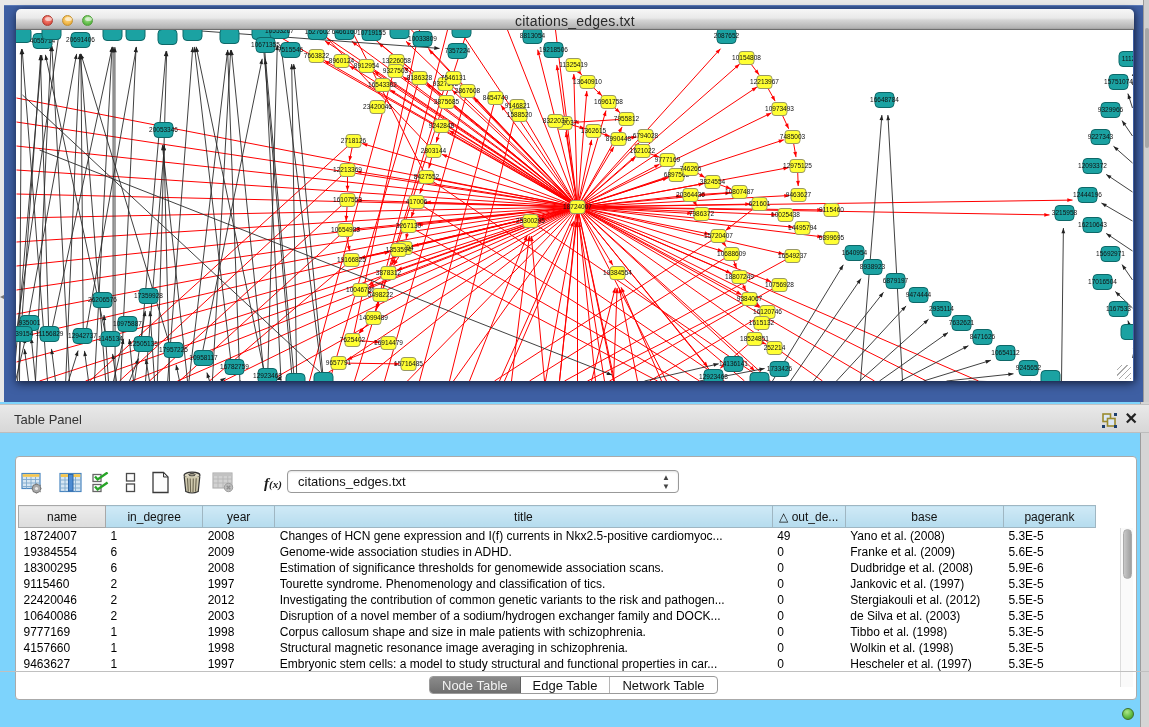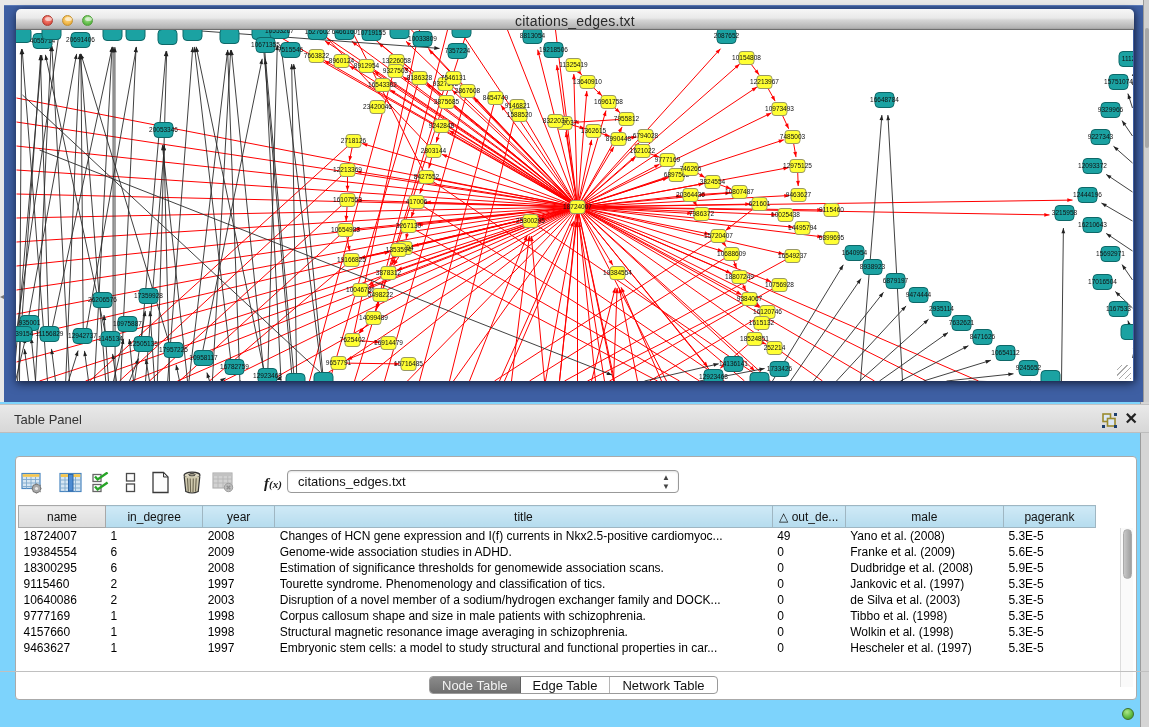--- a/index.html
+++ b/index.html
@@ -952,21 +952,21 @@
             <col style="width:158px">
             <col style="width:92px">
         </colgroup>
         <tbody>
             <tr>
           <th class="namecol">name</th>
               <th>in_degree</th>
               <th>year</th>
               <th>title</th>
           <th>△ out_de...</th>
-              <th>male</th>
+              <th>base</th>
               <th>pagerank</th>
         </tr>
         <tr>
               <td>18724007</td>
               <td>1</td>
               <td>2008</td>
               <td>Changes of HCN gene expression and I(f) currents in Nkx2.5-positive cardiomyoc...</td>
               <td>49</td>
               <td>Yano et al. (2008)</td>
               <td>5.3E-5</td>
@@ -980,30 +980,39 @@
               <td>Franke et al. (2009)</td>
               <td>5.6E-5</td>
             </tr>
 <tr>
               <td>18300295</td>
               <td>6</td>
               <td>2008</td>
               <td>Estimation of significance thresholds for genomewide association scans.</td>
               <td>0</td>
               <td>Dudbridge et al. (2008)</td>
-              <td>5.9E-5</td>
+              <td>5.9E-6</td>
             </tr>
 <tr>
               <td>9115460</td>
               <td>2</td>
               <td>1997</td>
               <td>Tourette syndrome. Phenomenology and classification of tics.</td>
               <td>0</td>
               <td>Jankovic et al. (1997)</td>
               <td>5.3E-5</td>
+            </tr>
+<tr>
+              <td>22420046</td>
+              <td>2</td>
+              <td>2012</td>
+              <td>Investigating the contribution of common genetic variants to the risk and pathogen...</td>
+              <td>0</td>
+              <td>Stergiakouli et al. (2012)</td>
+              <td>5.5E-5</td>
             </tr>
 <tr>
               <td>10640086</td>
               <td>2</td>
               <td>2003</td>
               <td>Disruption of a novel member of a sodium/hydrogen exchanger family and DOCK...</td>
               <td>0</td>
               <td>de Silva et al. (2003)</td>
               <td>5.3E-5</td>
             </tr>

